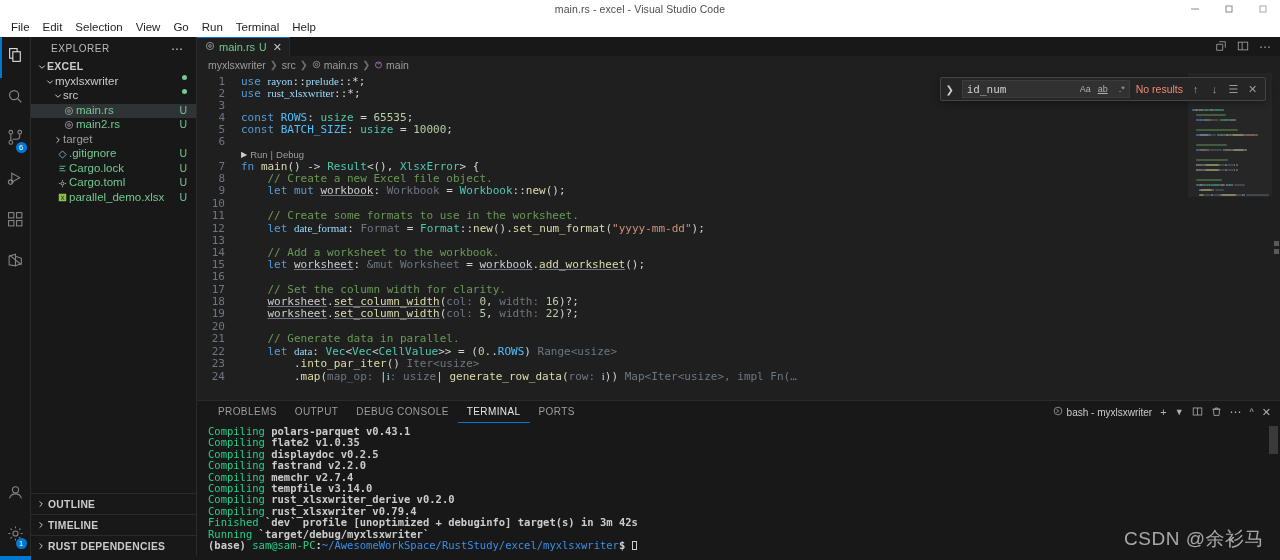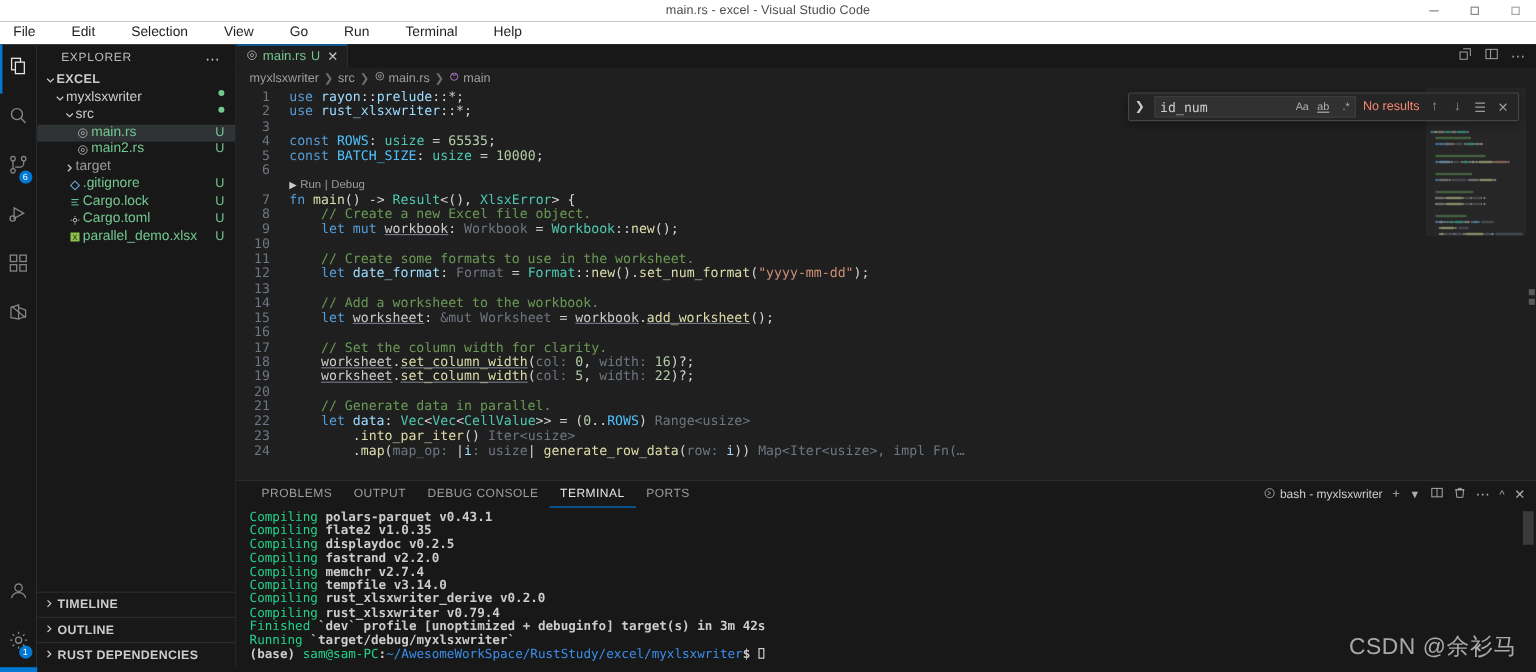--- a/index.html
+++ b/index.html
@@ -22,21 +22,21 @@
     position: absolute; left: 0; right: 0; text-align: center;
     font-size: 10.5px; color: #4d4d4d; letter-spacing: .1px;
   }
   .win-controls { position: absolute; right: 0; top: 0; height: 18px; display: flex; }
   .win-btn { width: 34px; height: 18px; display: flex; align-items: center; justify-content: center; }
   .win-btn svg { display: block; }
 
   
   .menubar {
     height: 19px; background: #ffffff; display: flex; align-items: center;
-    padding-left: 5px; gap: 18px; flex: 0 0 19px;
+    padding-left: 5px; gap: 1px; flex: 0 0 19px;
   }
   .menu-item { font-size: 11.5px; color: #1f1f1f; padding: 1px 6px; line-height: 15px; border-radius: 2px; }
 
   
   .main { flex: 1 1 auto; display: flex; min-height: 0; }
 
   
   .activitybar {
     width: 31px; background: #181818; display: flex; flex-direction: column;
     align-items: center; flex: 0 0 31px; border-right: 1px solid #2b2b2b;
@@ -112,21 +112,21 @@
   .cl-link { color: #9d9d9d; }
   .cl-play { color: #cccccc; font-size: 8px; }
 
   
   .kw  { color: #569cd6; }
   .ty  { color: #4ec9b0; }
   .fn  { color: #dcdcaa; }
   .str { color: #ce9178; }
   .num { color: #b5cea8; }
   .cmt { color: #6a9955; }
-  .var { color: #9cdcfe; }
+  .var { color: #9cdcfe; font-family: Liberation Serif, serif; }
   .cst { color: #4fc1ff; }
   .op  { color: #d4d4d4; }
   .ghost { color: #6e7681; font-style: normal; }
   .und { text-decoration: underline; text-decoration-color: #6e7681; }
 
   
   .minimap { width: 92px; flex: 0 0 92px; background: #1f1f1f; position: relative; overflow: hidden; }
   .mm-line { position: absolute; height: 2px; border-radius: 1px; opacity: .8; }
   .mm-slider { position: absolute; left: 0; right: 8px; top: 0; height: 124px; background: rgba(255,255,255,.035); }
   .mm-scroll { position: absolute; right: 0; top: 0; width: 8px; bottom: 0; background: #1f1f1f; }
@@ -407,29 +407,29 @@
         </div>
       </div>
 
       <div class="sections">
         <div class="section-row">
           <span>
             <svg width="8" height="8" viewBox="0 0 8 8" fill="none" stroke="currentColor" stroke-width="1">
                 <path d="M2.6 1.3 L5.3 4 L2.6 6.7"></path>
               </svg>
           </span>
-          <span>TIMELINE</span>
+          <span>OUTLINE</span>
         </div>
         <div class="section-row">
           <span>
             <svg width="8" height="8" viewBox="0 0 8 8" fill="none" stroke="currentColor" stroke-width="1">
                 <path d="M2.6 1.3 L5.3 4 L2.6 6.7"></path>
               </svg>
           </span>
-          <span>OUTLINE</span>
+          <span>TIMELINE</span>
         </div>
         <div class="section-row">
           <span>
             <svg width="8" height="8" viewBox="0 0 8 8" fill="none" stroke="currentColor" stroke-width="1">
                 <path d="M2.6 1.3 L5.3 4 L2.6 6.7"></path>
               </svg>
           </span>
           <span>RUST DEPENDENCIES</span>
         </div>
       </div>

